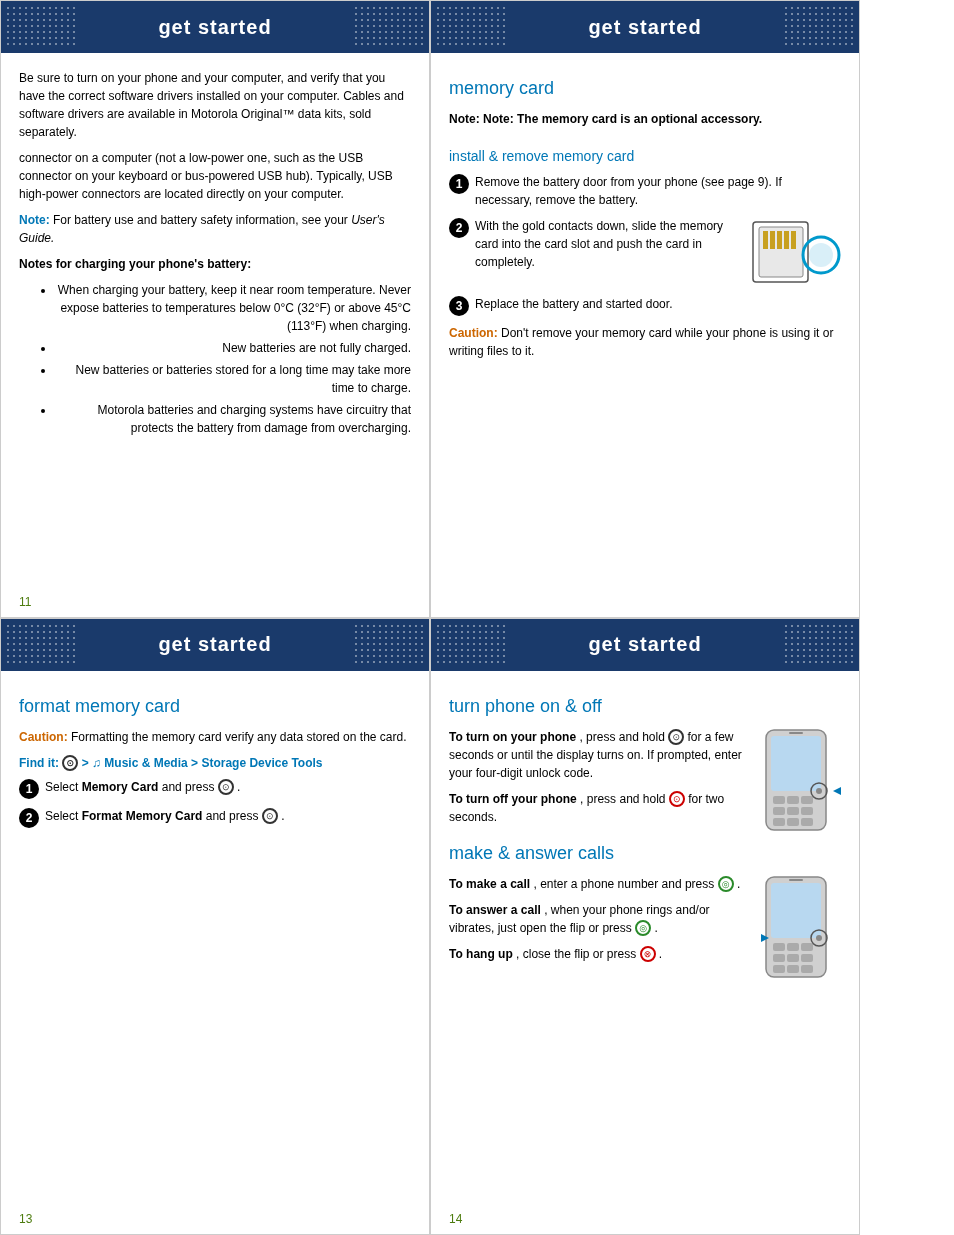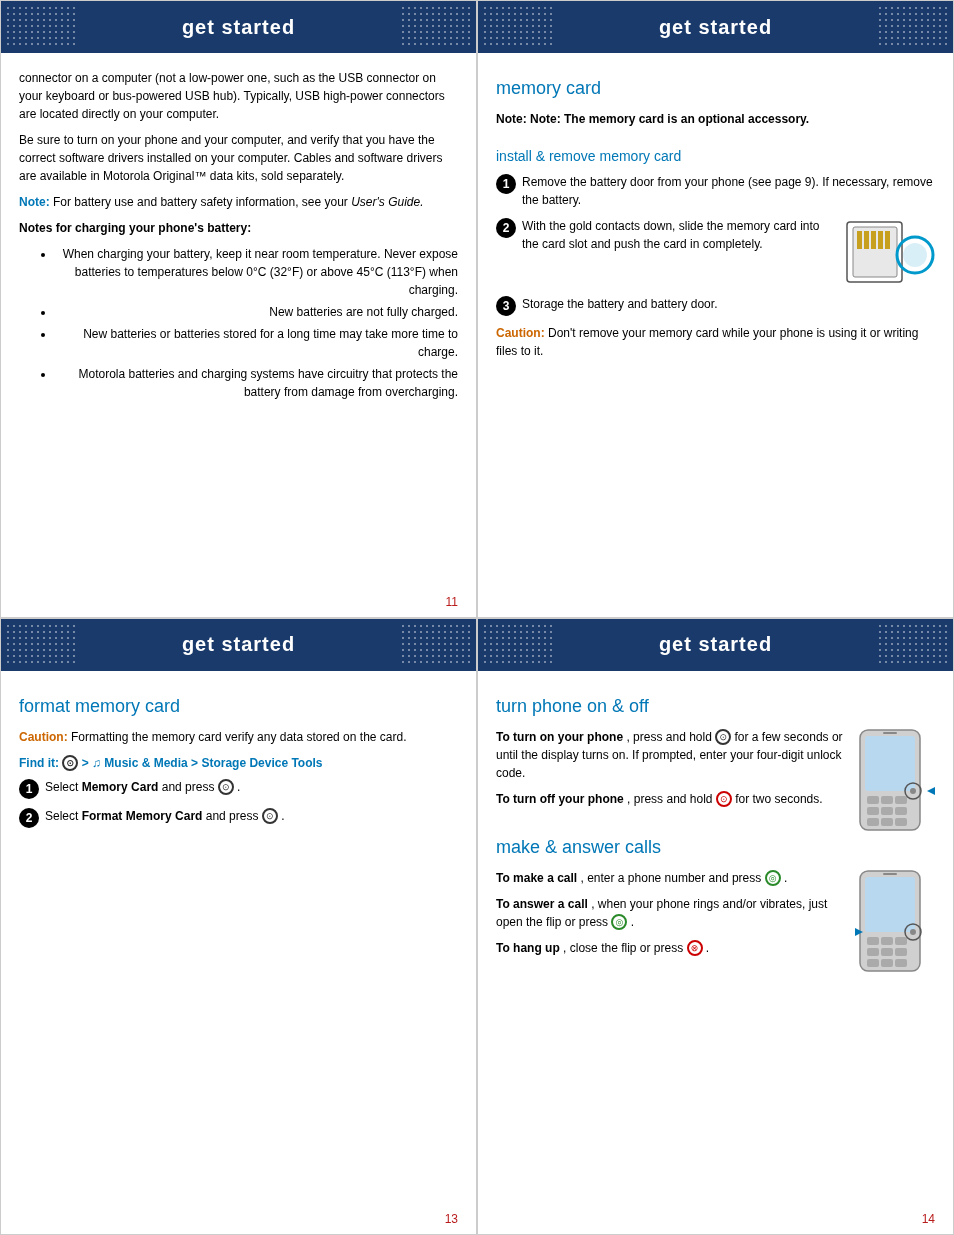--- a/index.html
+++ b/index.html
@@ -7,21 +7,21 @@
       font-family: Arial, Helvetica, sans-serif;
       font-size: 12px;
       background: #fff;
       width: 954px;
       min-height: 1235px;
     }
     .grid {
       display: grid;
       grid-template-columns: 1fr 1fr;
       grid-template-rows: 1fr 1fr;
-      width: 954px;
+      width: 860px;
       min-height: 1235px;
     }
     .page {
       border: 1px solid #ccc;
       display: flex;
       flex-direction: column;
       position: relative;
       overflow: hidden;
       padding: 0;
     }
@@ -55,24 +55,24 @@
       height: 44px;
       background-image: radial-gradient(circle, rgba(255,255,255,0.4) 1px, transparent 1px);
       background-size: 6px 6px;
     }
     .page-content {
       padding: 16px 18px;
       flex: 1;
       line-height: 1.5;
     }
     .page-number {
-      text-align: right;
+      text-align: left;
       padding: 8px 18px;
       font-size: 12px;
-      color: #b91c1c;
+      color: #4d7c0f;
     }
     
     .section-title {
       color: #0077b6;
       font-size: 18px;
       font-weight: normal;
       margin-bottom: 8px;
       margin-top: 6px;
     }
     .section-subtitle {
@@ -179,22 +179,22 @@
     <div class="page-header">
       <div class="header-dots-left">
         <div class="dots-pattern"></div>
       </div>
       <span>get started</span>
       <div class="header-dots-right">
         <div class="dots-pattern"></div>
       </div>
     </div>
     <div class="page-content">
+      <p>Be sure to turn on your phone and your computer, and verify that you have the correct software drivers installed on your computer. Cables and software drivers are available in Motorola Original™ data kits, sold separately.</p>
       <p>connector on a computer (not a low-power one, such as the USB connector on your keyboard or bus-powered USB hub). Typically, USB high-power connectors are located directly on your computer.</p>
-      <p>Be sure to turn on your phone and your computer, and verify that you have the correct software drivers installed on your computer. Cables and software drivers are available in Motorola Original™ data kits, sold separately.</p>
       <p>
         <span class="note-blue">Note:</span>
         <span> For battery use and battery safety information, see your </span>
         <span class="italic">User's Guide.</span>
       </p>
       <p class="bold">Notes for charging your phone's battery:</p>
       <ul>
         <li>When charging your battery, keep it near room temperature. Never expose batteries to temperatures below 0°C (32°F) or above 45°C (113°F) when charging.</li>
         <li>New batteries are not fully charged.</li>
         <li>New batteries or batteries stored for a long time may take more time to charge.</li>
@@ -251,21 +251,21 @@
           <div class="step-circle">2</div>
           <div class="step-content">
             <span>With the gold contacts down, slide the memory card into the card slot and push the card in completely.</span>
           </div>
         </div>
       </div>
 
       <div class="step">
         <div class="step-circle">3</div>
         <div class="step-content">
-          <span>Storage the battery and battery door.</span>
+          <span>Replace the battery and started door.</span>
         </div>
       </div>
 
       <p>
         <span class="note-orange bold">Caution: </span>
         <span>Don't remove your memory card while your phone is using it or writing files to it.</span>
       </p>
     </div>
   </div>
 

